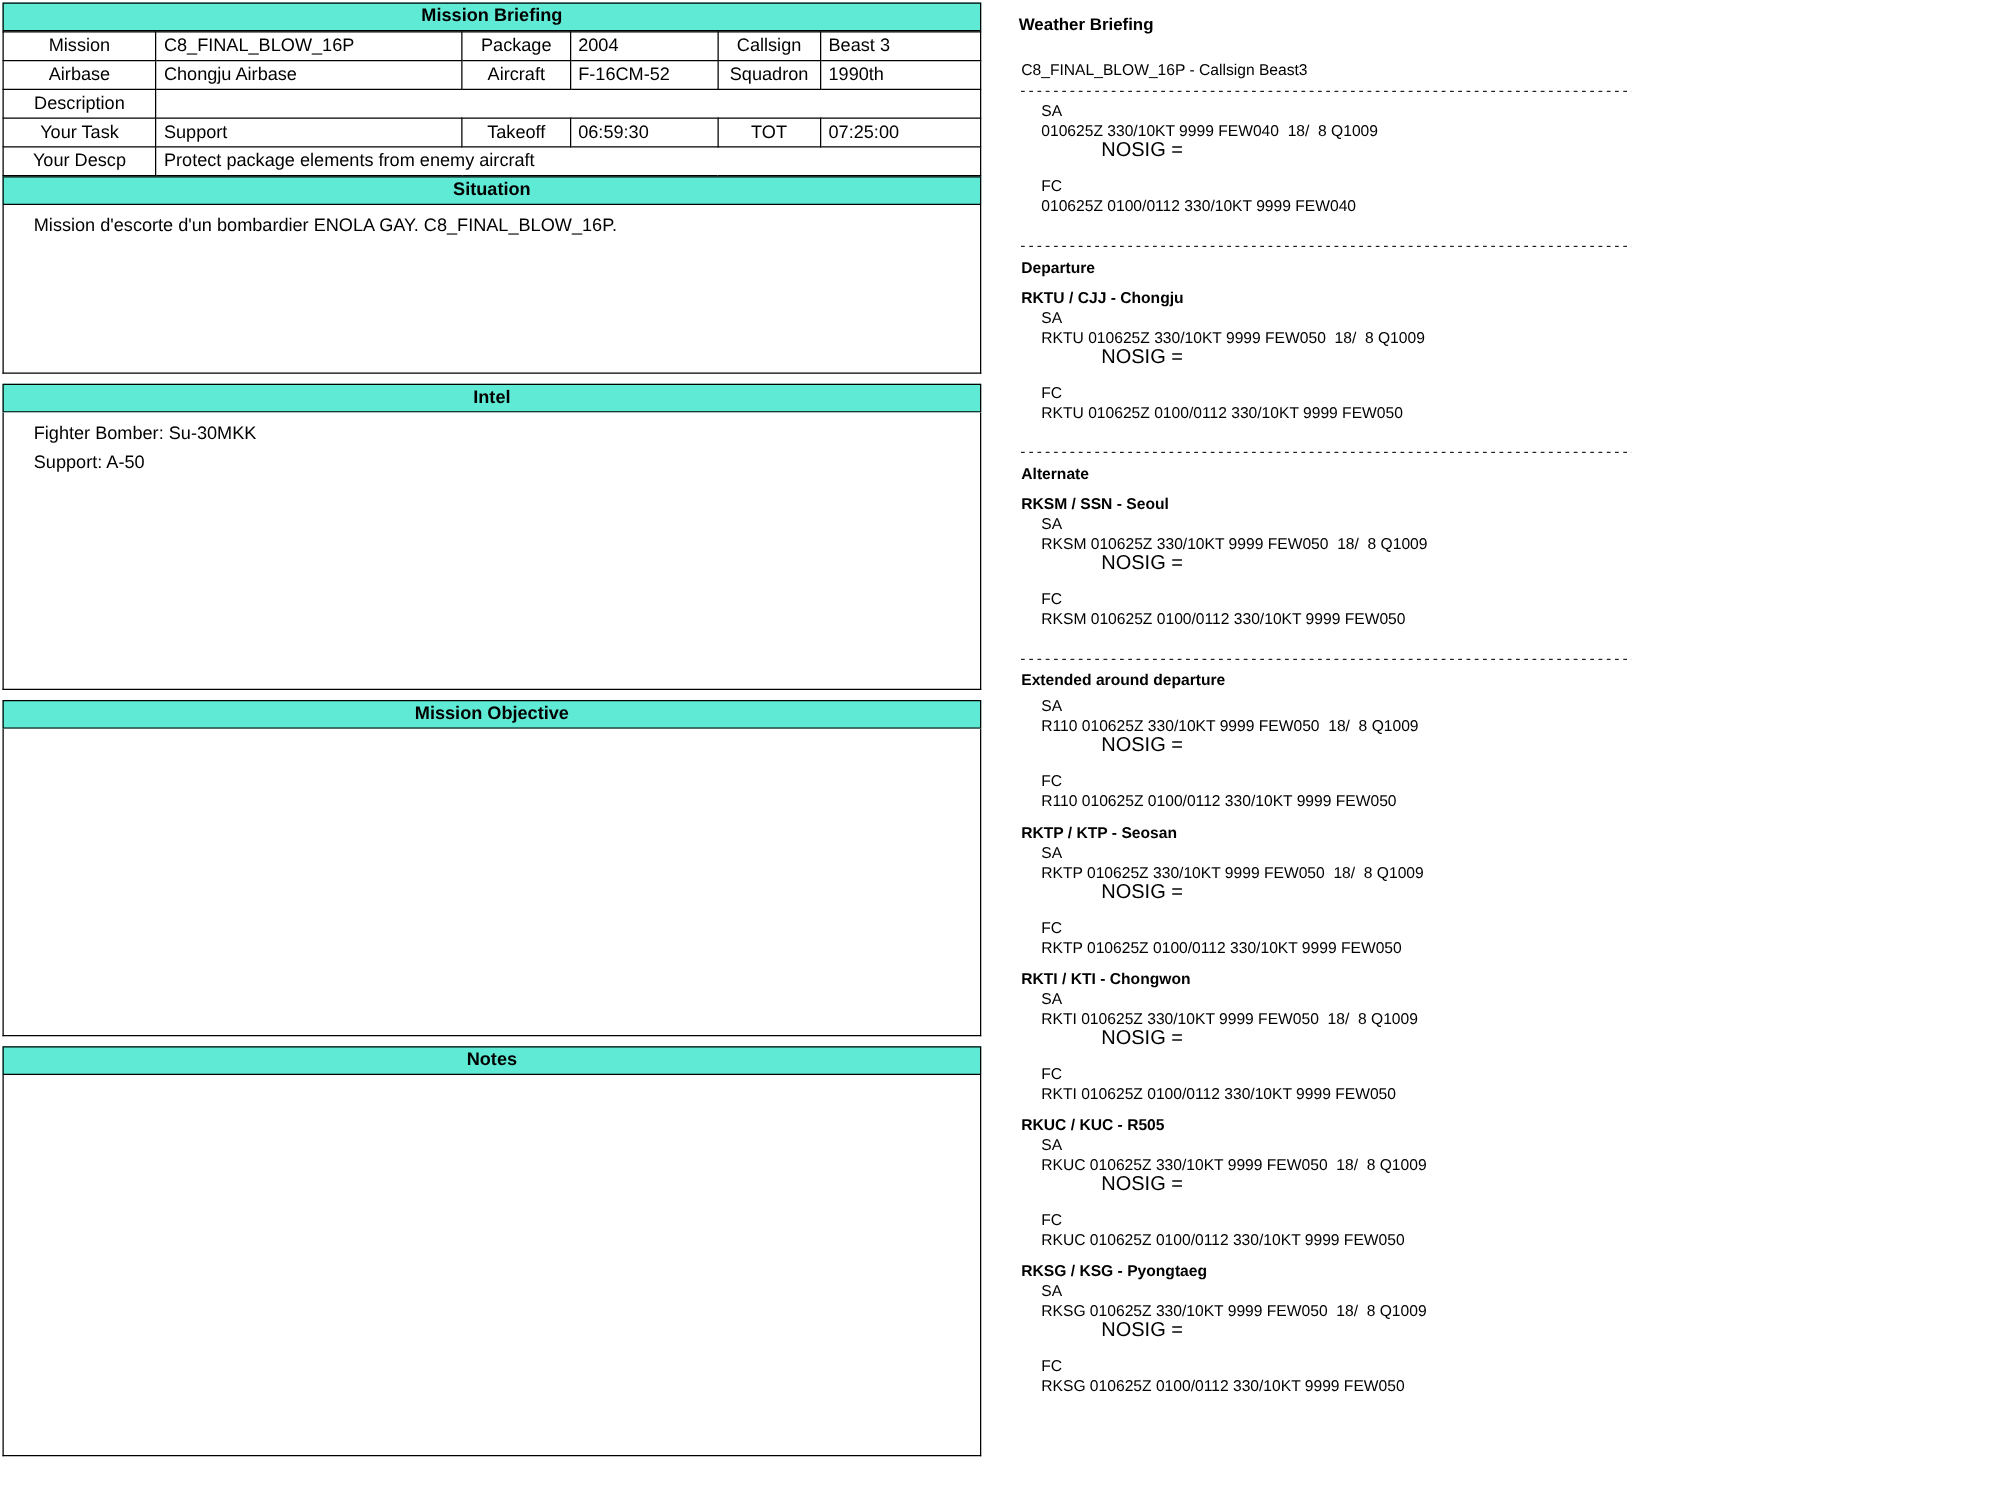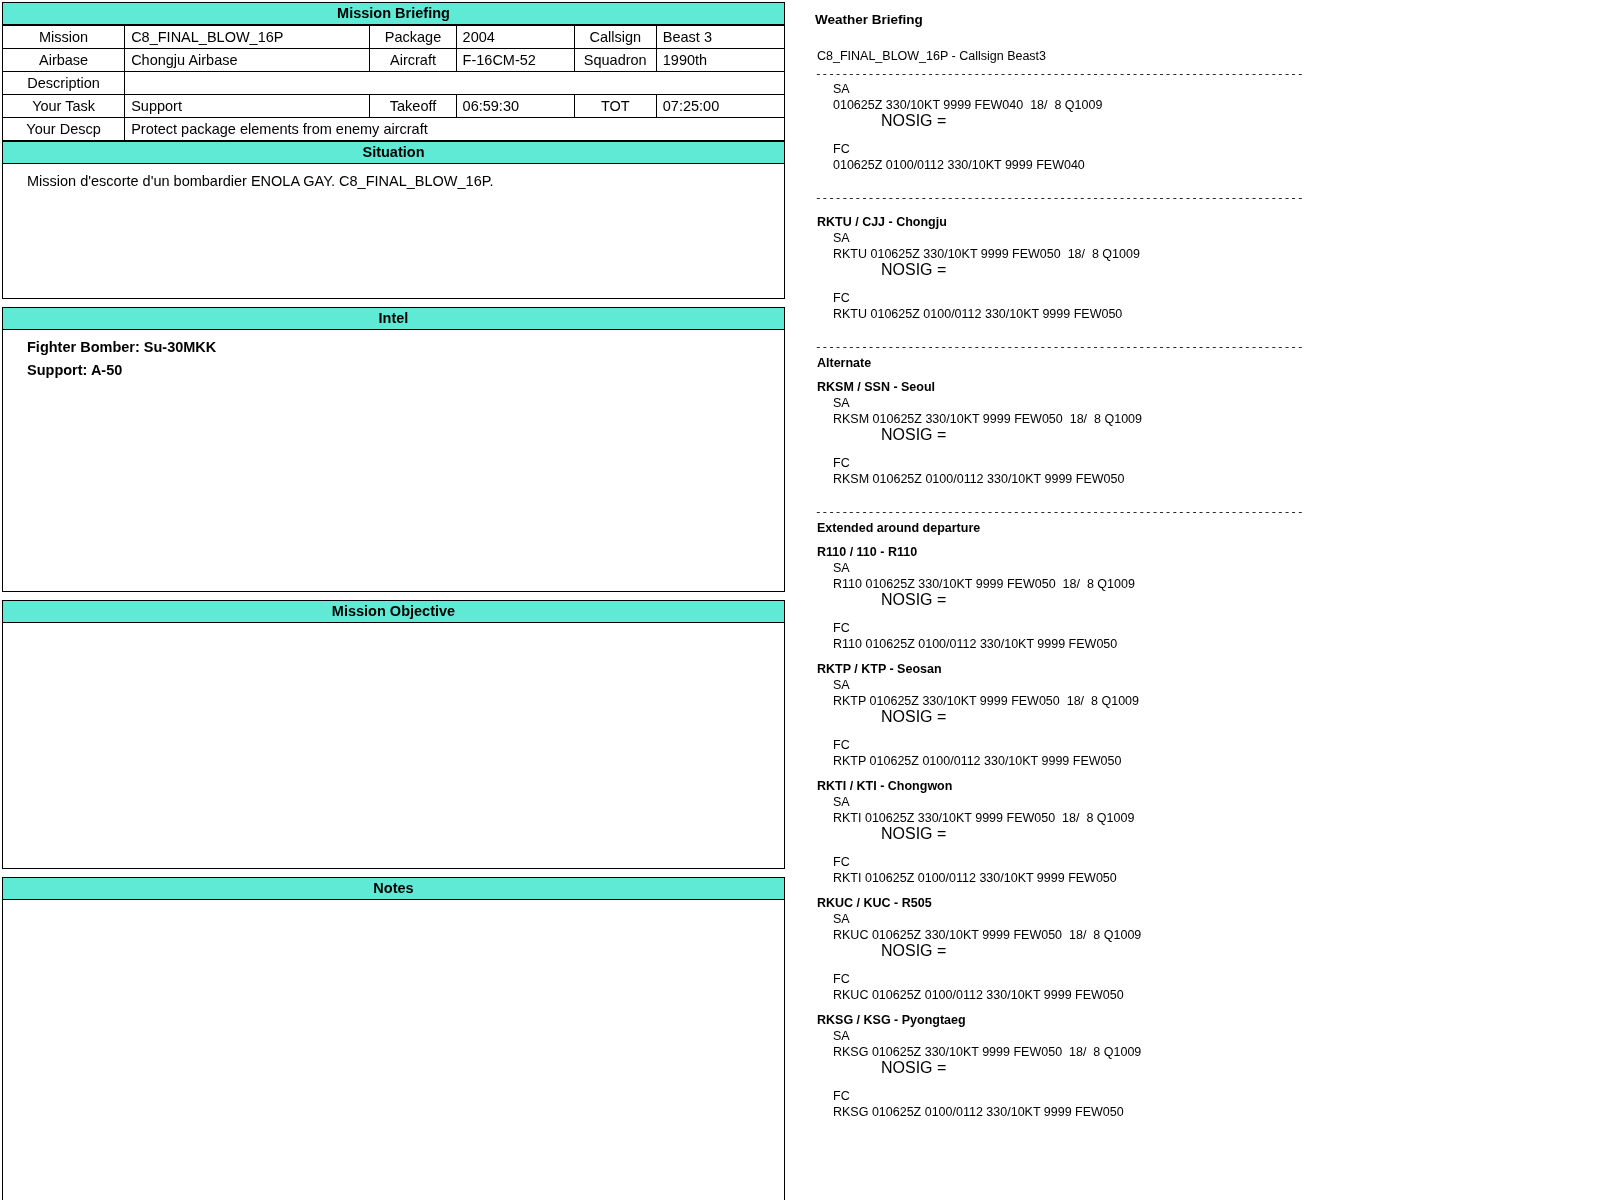--- a/index.html
+++ b/index.html
@@ -191,21 +191,21 @@
     </table>
 
   <div class="section-header">Situation</div>
   <div class="panel-box" style="height:135px;">
     <div class="line">Mission d'escorte d'un bombardier ENOLA GAY. C8_FINAL_BLOW_16P.</div>
   </div>
 
   <div class="spacer-row"></div>
 
   <div class="section-header">Intel</div>
-  <div class="panel-box" style="height:262px;font-weight:bold;">
+  <div class="panel-box" style="height:222px;">
     <div class="line">Fighter Bomber: Su-30MKK</div>
     <div class="line">Support: A-50</div>
   </div>
 
   <div class="spacer-row"></div>
 
   <div class="section-header">Mission Objective</div>
   <div class="panel-box" style="height:246px;"></div>
 
   <div class="spacer-row"></div>
@@ -225,20 +225,21 @@
         <div class="wx-text">010625Z 330/10KT 9999 FEW040  18/  8 Q1009</div>
       </div>
       <div class="wx-cont">NOSIG =</div>
       <div class="gap-sm"></div>
       <div class="wx-row">
         <div class="wx-tag">FC</div>
         <div class="wx-text">010625Z 0100/0112 330/10KT 9999 FEW040</div>
       </div>
       <div class="gap-md"></div>
       <div class="rule">--------------------------------------------------------------------------------------------------</div>
+      <div class="grp-title">Departure</div>
       <div class="station">RKTU / CJJ - Chongju</div>
       <div class="wx-row">
         <div class="wx-tag">SA</div>
         <div class="wx-text">RKTU 010625Z 330/10KT 9999 FEW050  18/  8 Q1009</div>
       </div>
       <div class="wx-cont">NOSIG =</div>
       <div class="gap-sm"></div>
       <div class="wx-row">
         <div class="wx-tag">FC</div>
         <div class="wx-text">RKTU 010625Z 0100/0112 330/10KT 9999 FEW050</div>
@@ -253,21 +254,20 @@
       </div>
       <div class="wx-cont">NOSIG =</div>
       <div class="gap-sm"></div>
       <div class="wx-row">
         <div class="wx-tag">FC</div>
         <div class="wx-text">RKSM 010625Z 0100/0112 330/10KT 9999 FEW050</div>
       </div>
       <div class="gap-md"></div>
       <div class="rule">--------------------------------------------------------------------------------------------------</div>
       <div class="grp-title">Extended around departure</div>
-      <div class="station">R110 / 110 - R110</div>
       <div class="wx-row">
         <div class="wx-tag">SA</div>
         <div class="wx-text">R110 010625Z 330/10KT 9999 FEW050  18/  8 Q1009</div>
       </div>
       <div class="wx-cont">NOSIG =</div>
       <div class="gap-sm"></div>
       <div class="wx-row">
         <div class="wx-tag">FC</div>
         <div class="wx-text">R110 010625Z 0100/0112 330/10KT 9999 FEW050</div>
       </div>

